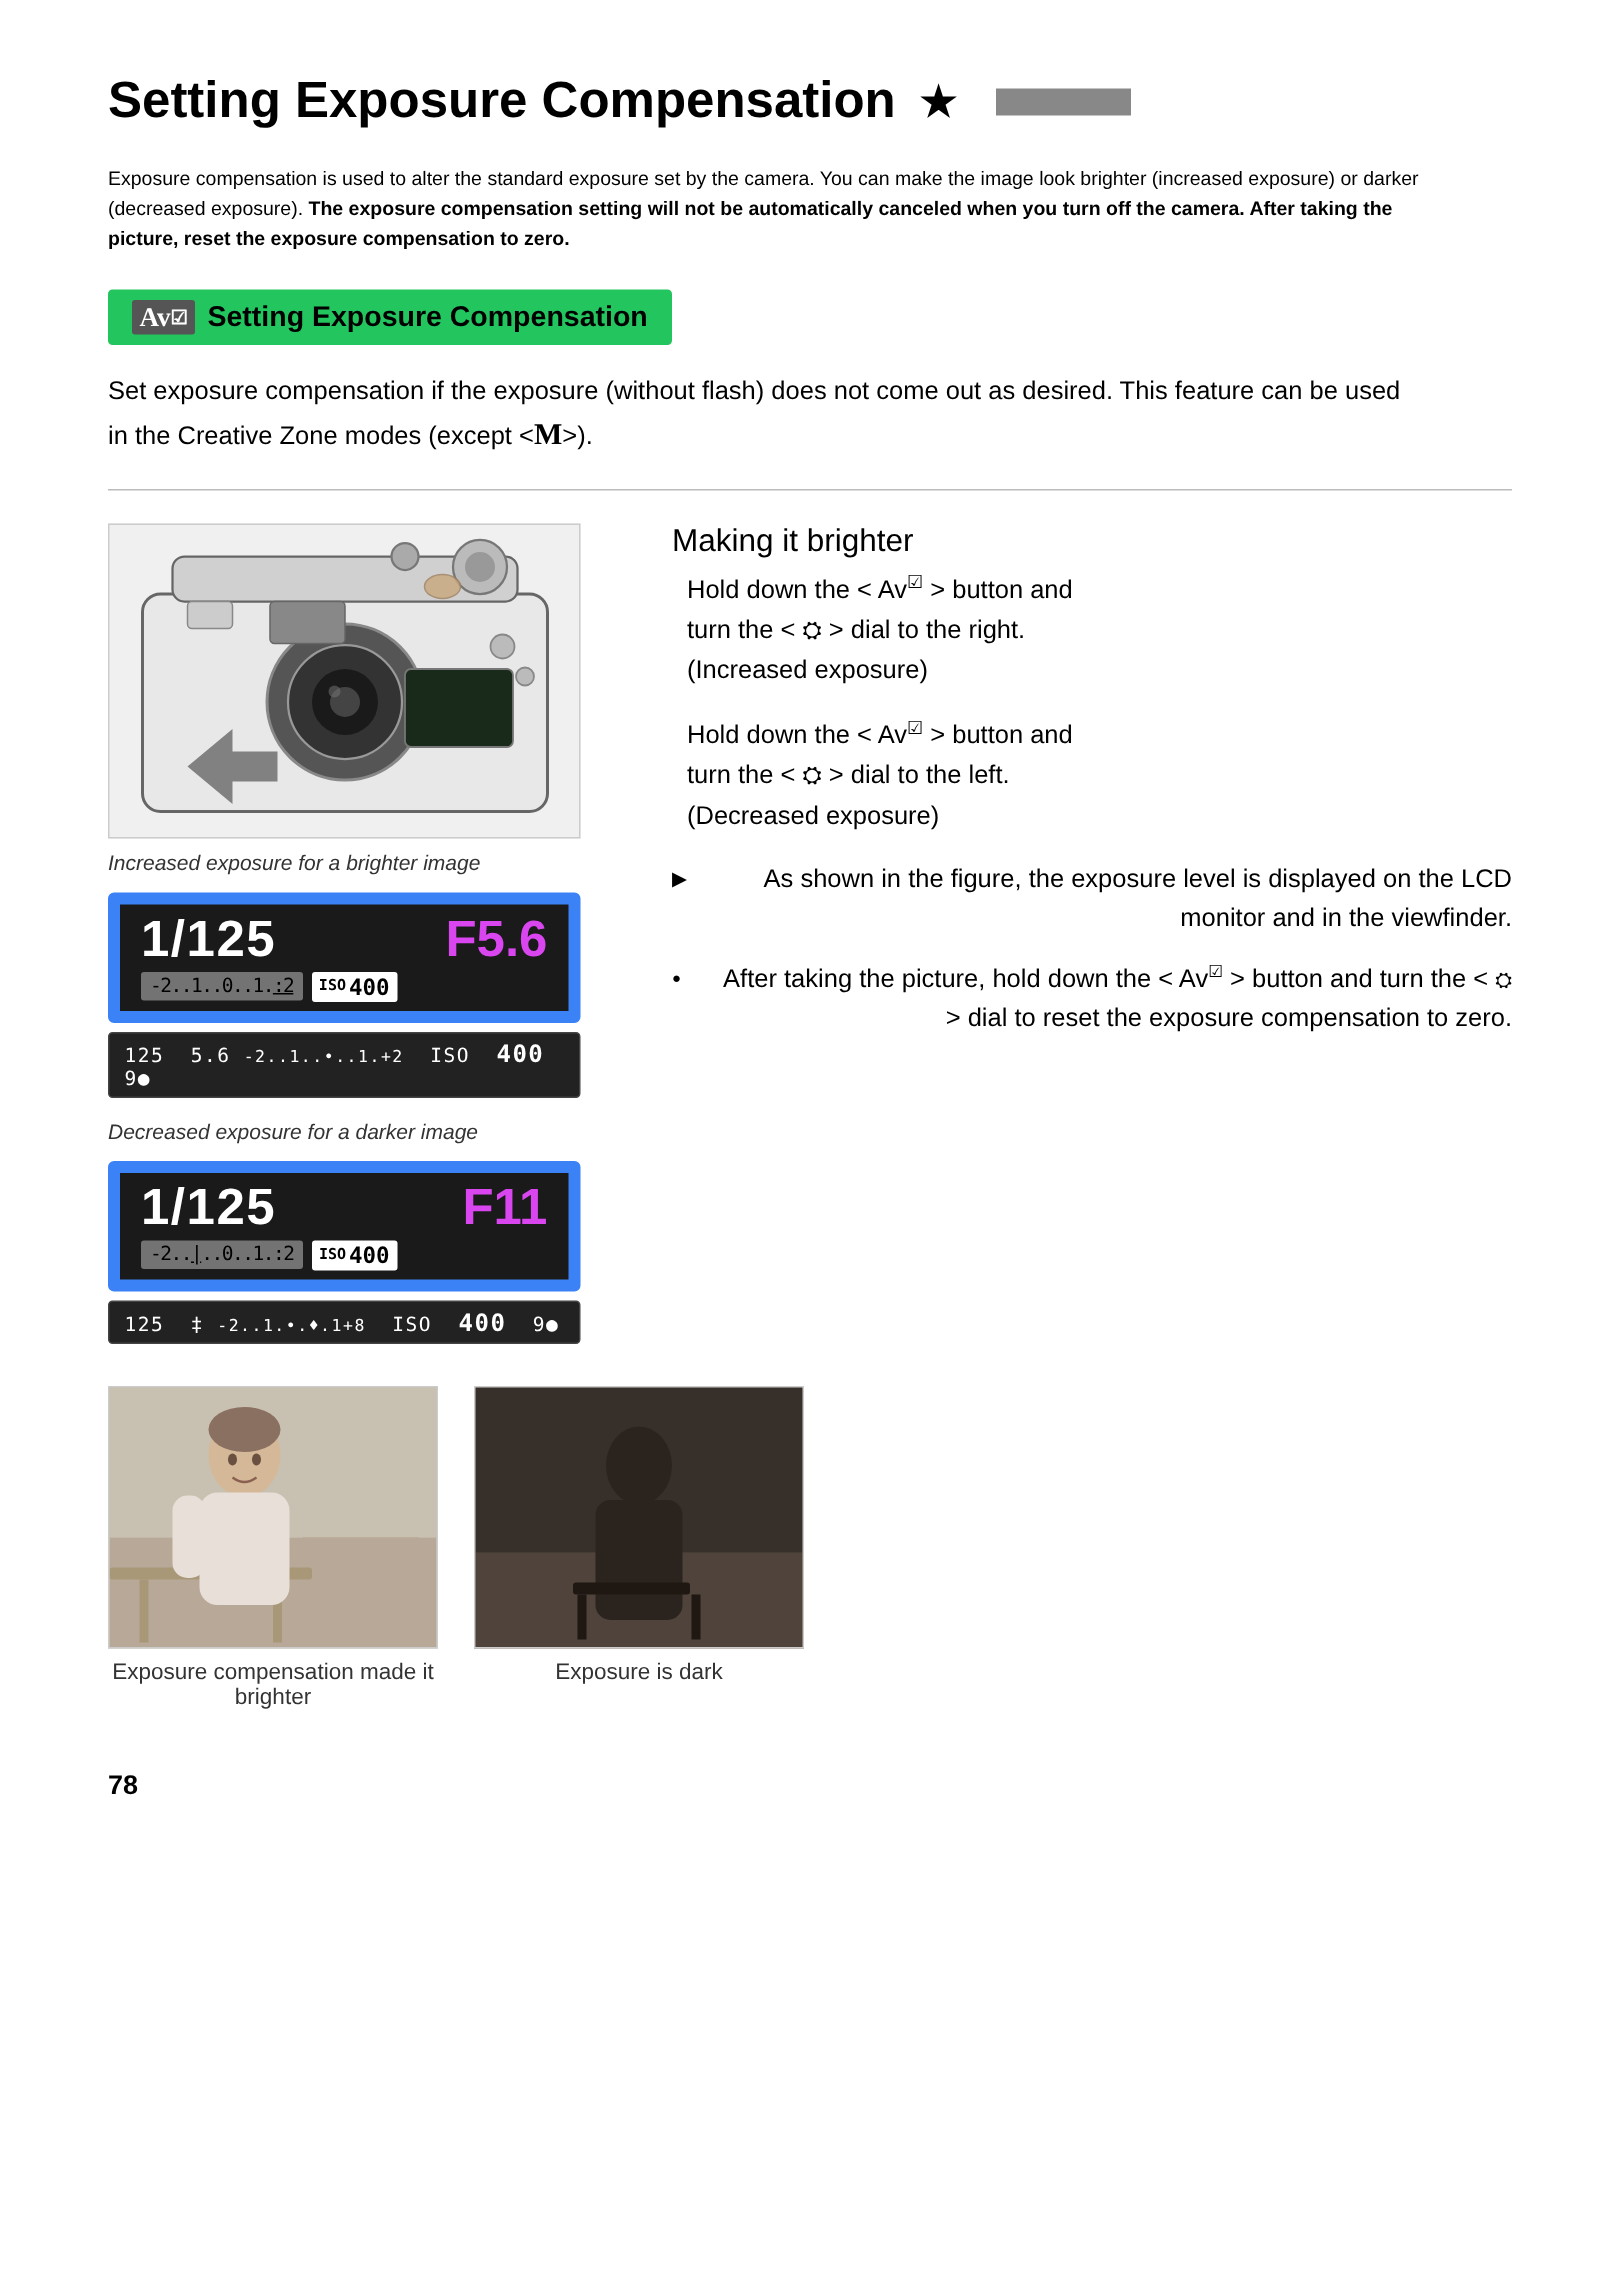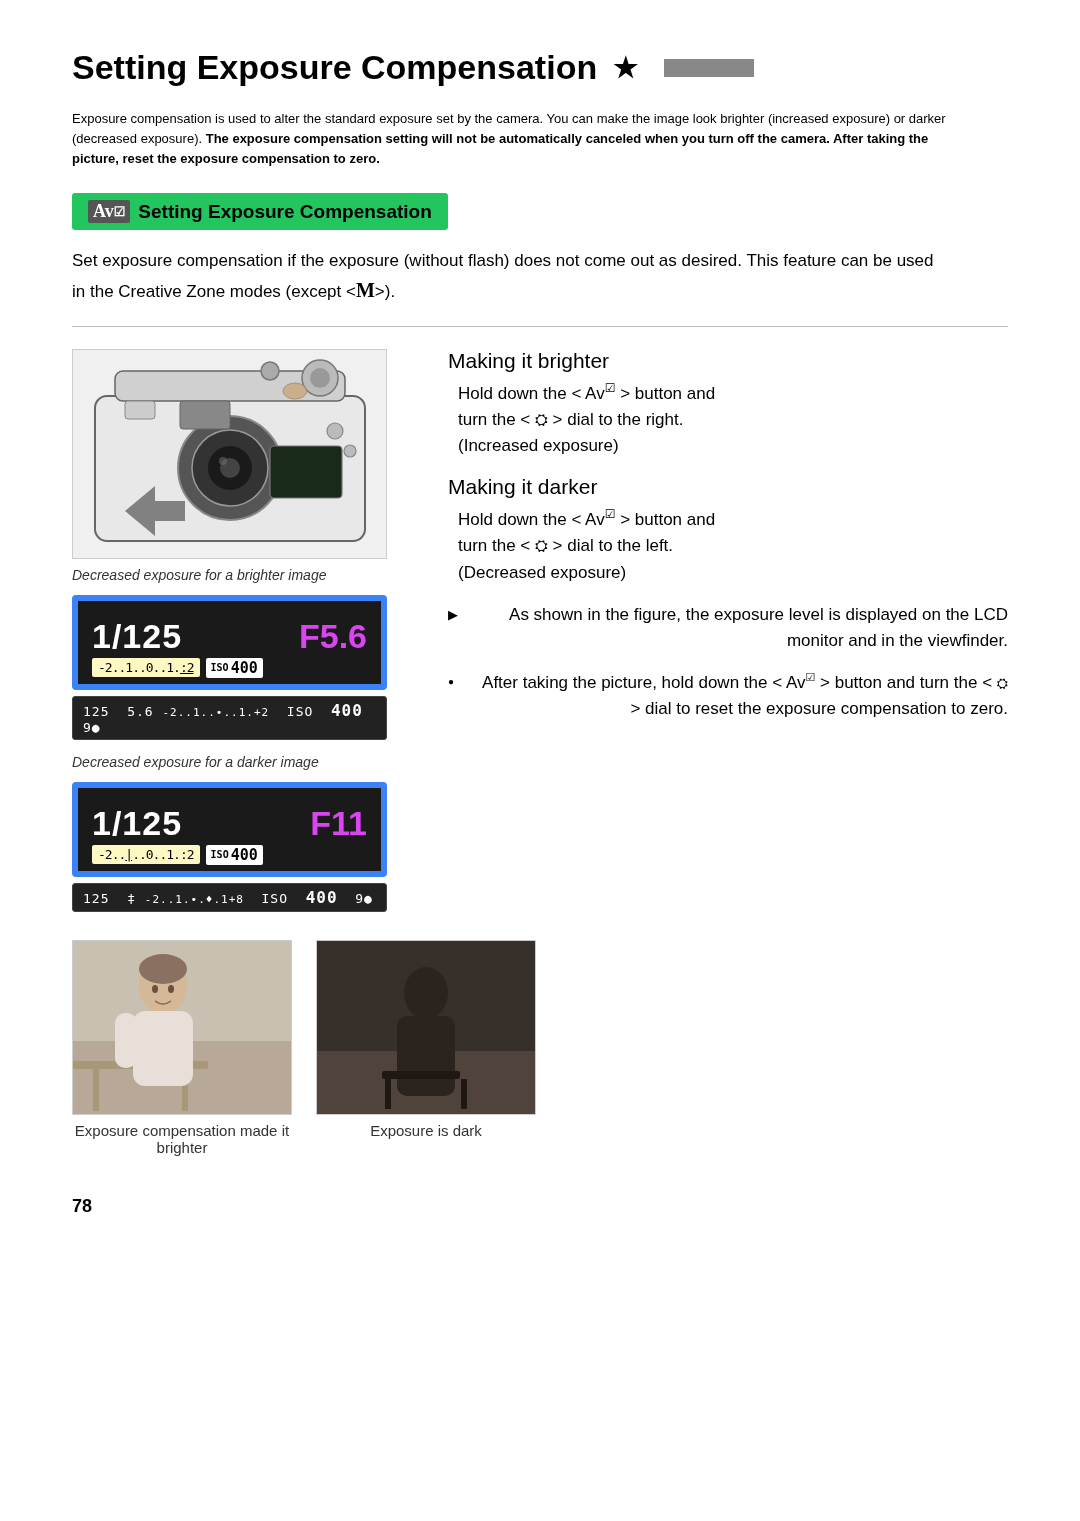--- a/index.html
+++ b/index.html
@@ -103,23 +103,23 @@
     }
     .caption-text {
       font-size: 14px;
       font-style: italic;
       color: #333;
       margin-bottom: 12px;
     }
     
     .lcd-display {
       background: #1a1a1a;
-      border: 6px solid #3b82f6;
+      border: 8px solid #3b82f6;
       border-radius: 4px;
-      padding: 16px 14px 6px 14px;
+      padding: 4px 14px 6px 14px;
       margin-bottom: 6px;
       width: 315px;
     }
     .lcd-top-row {
       display: flex;
       justify-content: space-between;
       align-items: baseline;
     }
     .lcd-shutter {
       color: #fff;
@@ -134,21 +134,21 @@
       font-weight: bold;
       font-family: 'Arial Black', Arial, sans-serif;
     }
     .lcd-scale-row {
       display: flex;
       align-items: center;
       gap: 6px;
       margin-top: 2px;
     }
     .lcd-scale {
-      background: #fef9c3;
+      background: #737373;
       color: #000;
       font-size: 13px;
       font-family: monospace;
       padding: 2px 6px;
       border-radius: 2px;
       letter-spacing: -1px;
     }
     .lcd-iso-badge {
       display: inline-flex;
       align-items: center;
@@ -329,21 +329,21 @@
 
           <rect x="95" y="45" width="50" height="28" rx="3" fill="#888" stroke="#666" stroke-width="1"></rect>
 
           <path d="M40 155 L70 130 L70 145 L100 145 L100 165 L70 165 L70 180 Z" fill="#555" opacity="0.7"></path>
 
           <ellipse cx="210" cy="35" rx="12" ry="8" fill="#c8a87a" stroke="#a08060" stroke-width="1" opacity="0.8"></ellipse>
         </svg>
       </div>
     </div>
 
-    <p class="caption-text">Decreased exposure for a brighter image</p>
+    <p class="caption-text">Increased exposure for a brighter image</p>
 
     <div class="lcd-display">
       <div class="lcd-top-row">
         <span class="lcd-shutter">1/125</span>
         <span class="lcd-aperture">F5.6</span>
       </div>
       <div class="lcd-scale-row">
         <span class="lcd-scale">-2..1..0..1.<span style="text-decoration:underline;">:2</span></span>
         <span class="lcd-iso-badge">
           <span class="lcd-iso-label">ISO</span>
@@ -445,21 +445,20 @@
 
   <div class="right-col">
 
     <p class="making-brighter">Making it brighter</p>
     <p class="making-text">
       Hold down the &lt; Av<span style="font-size:12px;vertical-align:super;">☑</span> &gt; button and<br>
       turn the &lt; <span style="font-size:16px;">⛭</span> &gt; dial to the right.<br>
       (Increased exposure)
     </p>
 
-    <p class="making-brighter">Making it darker</p>
     <p class="making-text">
       Hold down the &lt; Av<span style="font-size:12px;vertical-align:super;">☑</span> &gt; button and<br>
       turn the &lt; <span style="font-size:16px;">⛭</span> &gt; dial to the left.<br>
       (Decreased exposure)
     </p>
 
     <ul class="bullet-list">
       <li class="triangle">
         As shown in the figure, the exposure level is displayed on the LCD monitor and in the viewfinder.
       </li>

